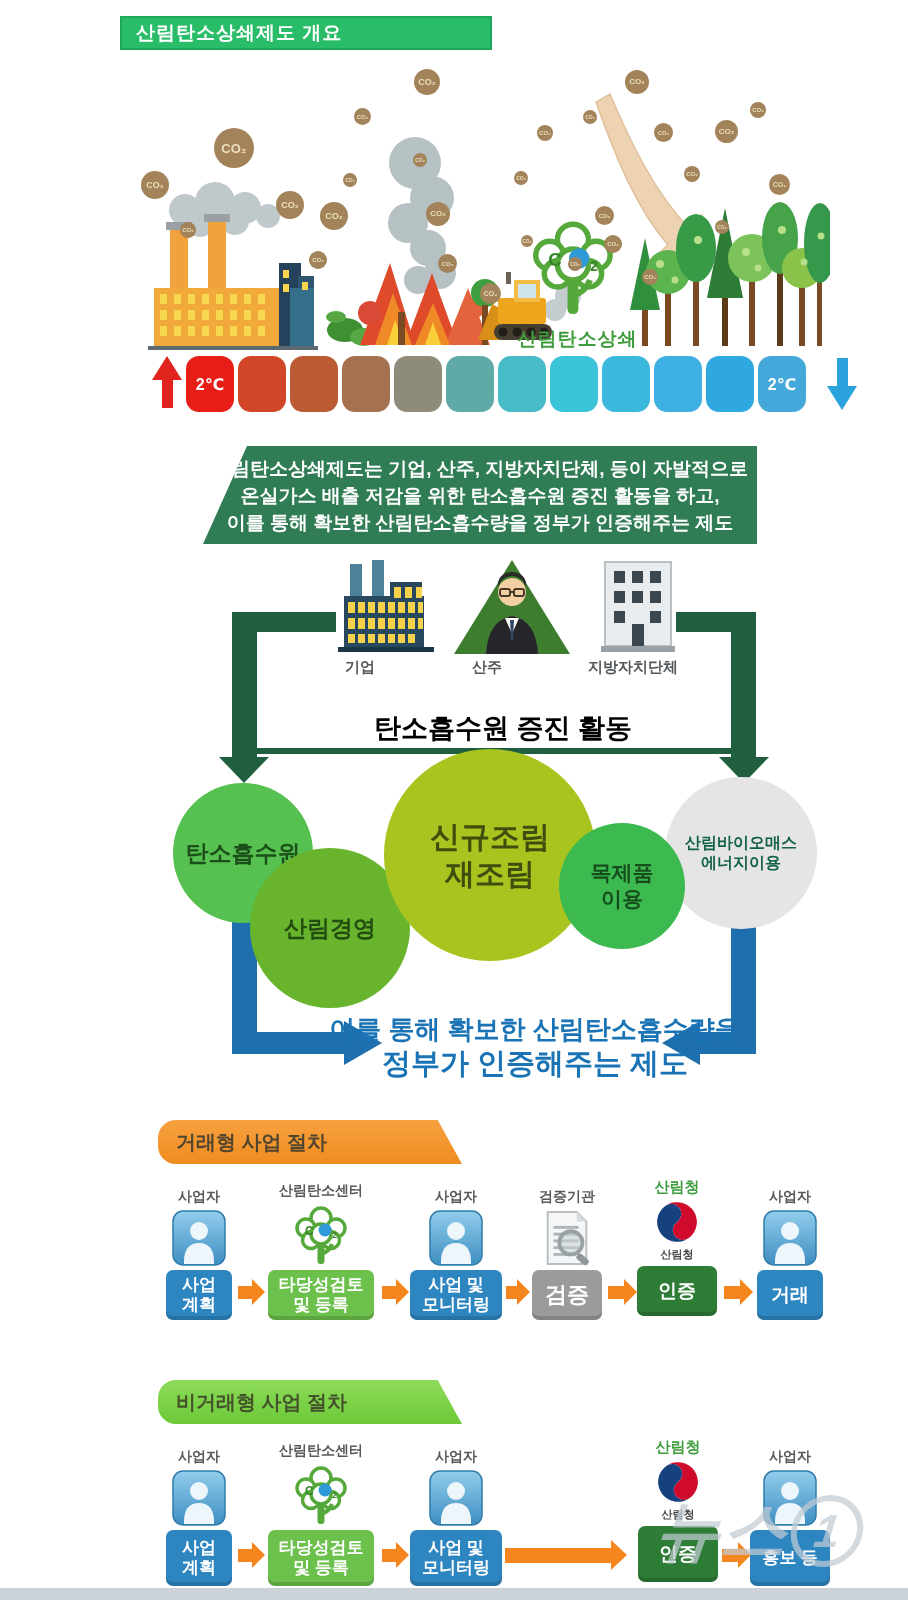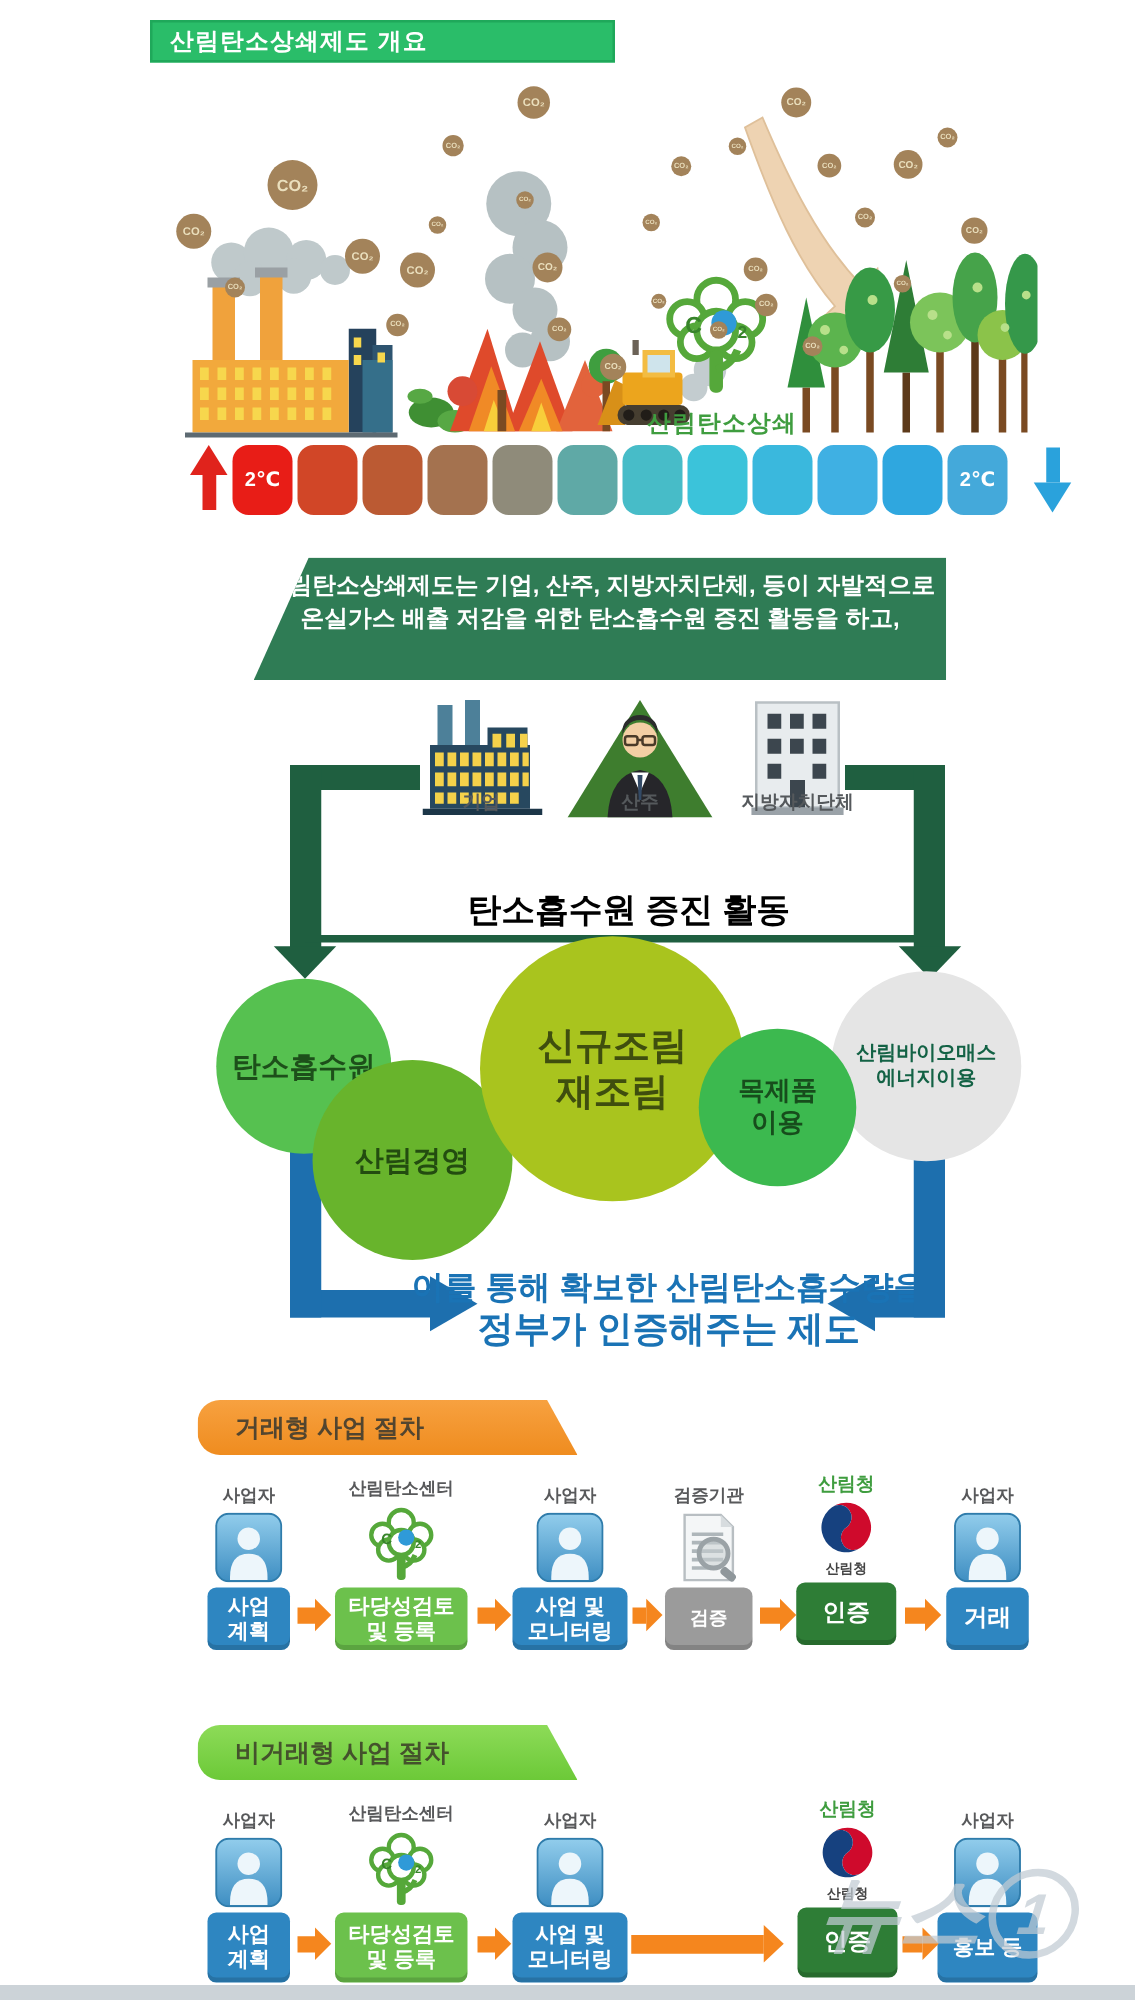--- a/index.html
+++ b/index.html
@@ -10,38 +10,38 @@
     color:#fff;font-size:19px;font-weight:700;display:flex;align-items:center;padding-left:16px;
     letter-spacing:1px;box-shadow:inset 0 0 0 2px #1fa85a;box-sizing:border-box;}
   .bubble{position:absolute;border-radius:50%;background:#a3835a;color:#eadfbd;display:flex;
     align-items:center;justify-content:center;font-weight:700;line-height:1;}
   .temp-wrap{position:absolute;left:0;top:354px;width:908px;height:60px;}
   .temp-block{position:absolute;top:2px;width:48px;height:56px;border-radius:13px;display:flex;
     align-items:center;justify-content:center;color:#fff;font-weight:700;font-size:16px;}
   .intro{position:absolute;left:203px;top:446px;width:554px;height:98px;background:#2f7c55;
     clip-path:polygon(44px 0,100% 0,100% 100%,0 100%);color:#fff;text-align:center;
     font-weight:600;font-size:19px;line-height:27px;padding-top:9px;box-sizing:border-box;}
-  .actor-label{position:absolute;top:632px;height:18px;font-size:15px;font-weight:700;color:#55595c;text-align:center;}
+  .actor-label{position:absolute;top:658px;height:18px;font-size:15px;font-weight:700;color:#55595c;}
   .gbar{position:absolute;background:#1f5f40;}
   .tri-down{position:absolute;width:0;height:0;border-left:25px solid transparent;
     border-right:25px solid transparent;border-top:26px solid #1f5f40;}
   .heading{position:absolute;left:323px;top:710px;width:360px;text-align:center;
     font-size:27px;font-weight:800;color:#000000;z-index:1;}
   .underline{position:absolute;left:244px;top:748px;width:492px;height:6px;background:#1f5f40;z-index:0;}
   .activity-circle{position:absolute;border-radius:50%;display:flex;align-items:center;
     justify-content:center;text-align:center;font-weight:800;white-space:pre-line;line-height:1.25;}
   .bbar{position:absolute;background:#1d6fae;}
   .tri-right{position:absolute;width:0;height:0;border-top:22px solid transparent;
     border-bottom:22px solid transparent;border-left:38px solid #1d6fae;}
   .tri-left{position:absolute;width:0;height:0;border-top:22px solid transparent;
     border-bottom:22px solid transparent;border-right:38px solid #1d6fae;}
   .result-line{position:absolute;left:285px;width:500px;text-align:center;color:#1a73b5;font-weight:800;}
   .ribbon{position:absolute;left:158px;width:304px;height:44px;border-radius:18px 0 0 18px;
     clip-path:polygon(0 0,92% 0,100% 100%,0 100%);display:flex;align-items:center;
-    padding-left:30px;font-size:20px;font-weight:700;box-sizing:border-box;}
+    padding-left:18px;font-size:20px;font-weight:700;box-sizing:border-box;}
   .ribbon.orange{background:linear-gradient(#f7a140,#ef8c1f);color:#52452f;}
   .ribbon.green{background:linear-gradient(#8ddb58,#6cc938);color:#44522c;}
   .step-col{position:absolute;width:120px;display:flex;flex-direction:column;align-items:center;}
   .step-label{font-size:14px;font-weight:700;color:#58595b;margin-bottom:4px;white-space:nowrap;}
   .step-label.gov{color:#3f9d3f;font-size:15px;margin-bottom:2px;}
   .gov-caption{font-size:11px;font-weight:700;color:#444;margin:2px 0 0;}
   .step-box{border-radius:7px;color:#fff;font-weight:700;display:flex;align-items:center;
     justify-content:center;text-align:center;white-space:pre-line;line-height:1.2;margin-top:4px;
     box-shadow:inset 0 -4px rgba(0,0,0,.15);}
   .box-blue{background:#2e86c1;}
@@ -277,20 +277,21 @@
     <div class="temp-block" style="left: 758px; background: rgb(68, 169, 218);">
         <span>2℃</span>
       </div>
     <div class="dnarrow-stem" style="top:4px"></div>
     <div class="dnarrow-head" style="top:32px"></div>
   </div>
 
   <div class="intro">
     <div>산림탄소상쇄제도는 기업, 산주, 지방자치단체, 등이 자발적으로</div>
     <div>온실가스 배출 저감을 위한 탄소흡수원 증진 활동을 하고,</div>
+    <div>이를 통해 확보한 산림탄소흡수량을 정부가 인증해주는 제도</div>
   </div>
 
   <div class="gbar" style="left:232px;top:612px;width:104px;height:20px"></div>
   <div class="gbar" style="left:232px;top:612px;width:25px;height:146px"></div>
   <div class="tri-down" style="left:219px;top:757px"></div>
   <div class="gbar" style="left:676px;top:612px;width:80px;height:20px"></div>
   <div class="gbar" style="left:731px;top:612px;width:25px;height:146px"></div>
   <div class="tri-down" style="left:719px;top:757px"></div>
 
   <svg class="abs" style="left:338px;top:560px" width="96" height="94" viewBox="0 0 96 94">
@@ -431,21 +432,21 @@
       <g stroke="#aeb6ba" stroke-width="3">
           <line x1="12" y1="18" x2="38" y2="18"></line>
           <line x1="12" y1="25" x2="38" y2="25"></line>
           <line x1="12" y1="32" x2="38" y2="32"></line>
           <line x1="12" y1="39" x2="38" y2="39"></line>
           <line x1="12" y1="46" x2="30" y2="46"></line>
         </g>
       <circle cx="30" cy="34" r="12" fill="rgba(200,207,210,.55)" stroke="#9aa2a6" stroke-width="4"></circle>
       <rect x="39" y="44" width="14" height="7" rx="3" transform="rotate(40 39 44)" fill="#8f979b"></rect>
     </svg>
-    <div class="step-box box-gray" style="width:70px;height:50px;font-size:15px">검증</div>
+    <div class="step-box box-gray" style="width:70px;height:50px;font-size:22px">검증</div>
   </div>
   <div class="step-col" style="left:617px;top:1178px">
     <div class="step-label gov">산림청</div>
     <svg width="46" height="46" viewBox="0 0 44 44">
       <g transform="rotate(-35 22 22)">
         <path d="M22 3 A19 19 0 0 1 22 41 A9.5 9.5 0 0 1 22 22 A9.5 9.5 0 0 0 22 3 Z" fill="#cf0a2c"></path>
         <path d="M22 41 A19 19 0 0 1 22 3 A9.5 9.5 0 0 1 22 22 A9.5 9.5 0 0 0 22 41 Z" fill="#16417f"></path>
       </g>
     </svg>
     <div class="gov-caption">산림청</div>

